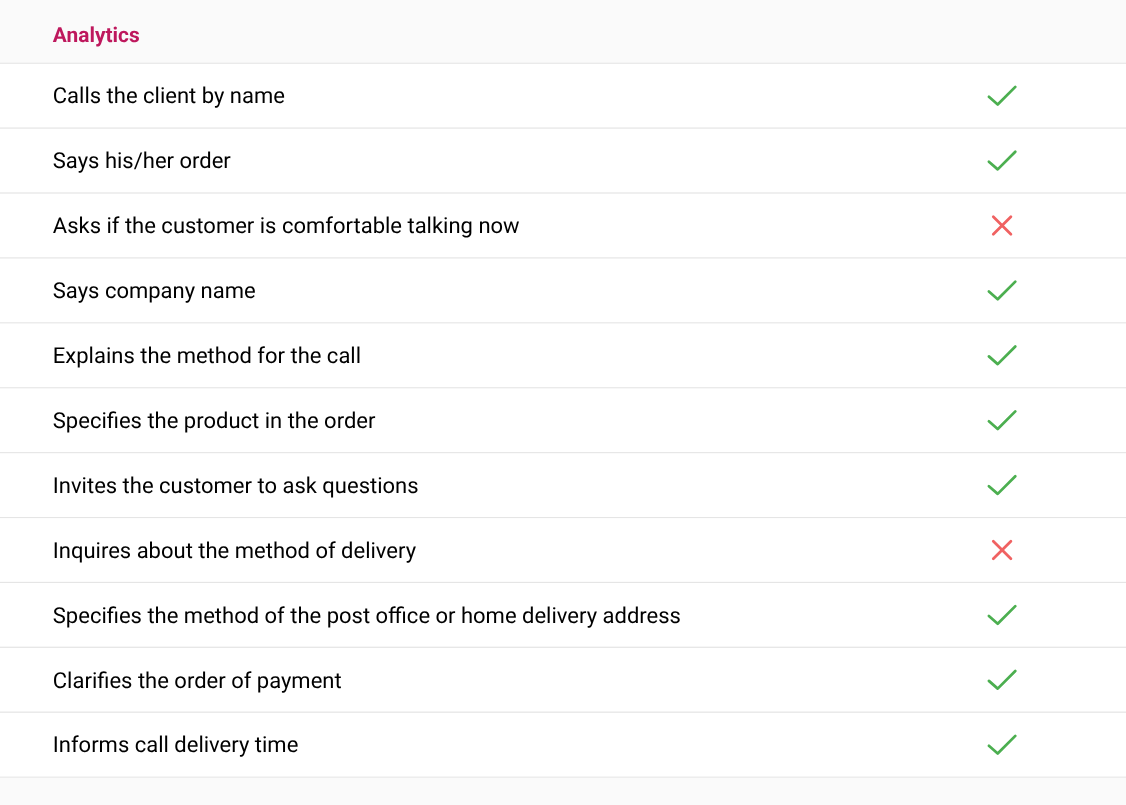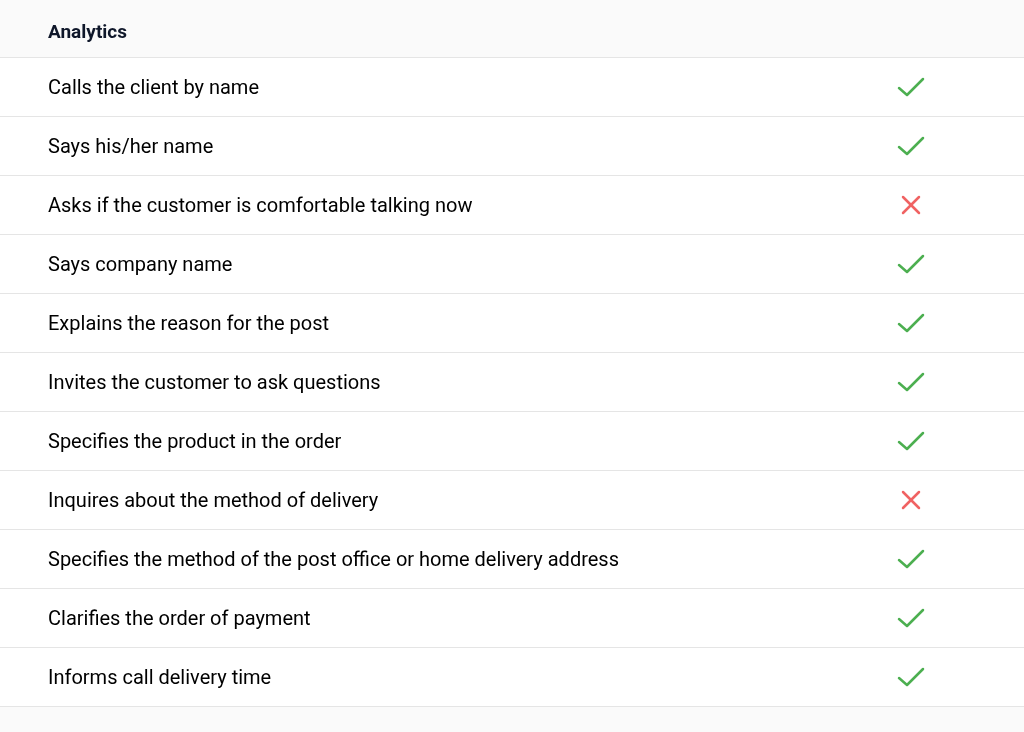--- a/index.html
+++ b/index.html
@@ -15,21 +15,21 @@
       overflow: hidden;
     }
     .container {
       width: 100%;
       padding-top: 20px;
     }
     .header {
       padding: 0 48px 14px 48px;
       font-size: 19px;
       font-weight: 700;
-      color: #0f172a;
+      color: #be185d;
     }
     .row {
       display: flex;
       align-items: center;
       justify-content: space-between;
       padding: 16px 48px;
       border-top: 1px solid #e5e5e5;
       border-bottom: 1px solid #e5e5e5;
       margin-bottom: -1px;
       background: #fff;
@@ -71,21 +71,21 @@
   <div id="list-root">
       <div class="row">
         <div class="row-label">Calls the client by name</div>
         <div class="row-icon">
           <svg width="32" height="24" viewBox="0 0 32 24" class="check-svg">
             <polyline points="4,13 12,20 28,4"></polyline>
           </svg>
         </div>
       </div>
       <div class="row">
-        <div class="row-label">Says his/her name</div>
+        <div class="row-label">Says his/her order</div>
         <div class="row-icon">
           <svg width="32" height="24" viewBox="0 0 32 24" class="check-svg">
             <polyline points="4,13 12,20 28,4"></polyline>
           </svg>
         </div>
       </div>
       <div class="row">
         <div class="row-label">Asks if the customer is comfortable talking now</div>
         <div class="row-icon">
           <svg width="24" height="24" viewBox="0 0 24 24" class="cross-svg">
@@ -96,37 +96,37 @@
       </div>
       <div class="row">
         <div class="row-label">Says company name</div>
         <div class="row-icon">
           <svg width="32" height="24" viewBox="0 0 32 24" class="check-svg">
             <polyline points="4,13 12,20 28,4"></polyline>
           </svg>
         </div>
       </div>
       <div class="row">
-        <div class="row-label">Explains the reason for the post</div>
+        <div class="row-label">Explains the method for the call</div>
+        <div class="row-icon">
+          <svg width="32" height="24" viewBox="0 0 32 24" class="check-svg">
+            <polyline points="4,13 12,20 28,4"></polyline>
+          </svg>
+        </div>
+      </div>
+      <div class="row">
+        <div class="row-label">Specifies the product in the order</div>
         <div class="row-icon">
           <svg width="32" height="24" viewBox="0 0 32 24" class="check-svg">
             <polyline points="4,13 12,20 28,4"></polyline>
           </svg>
         </div>
       </div>
       <div class="row">
         <div class="row-label">Invites the customer to ask questions</div>
-        <div class="row-icon">
-          <svg width="32" height="24" viewBox="0 0 32 24" class="check-svg">
-            <polyline points="4,13 12,20 28,4"></polyline>
-          </svg>
-        </div>
-      </div>
-      <div class="row">
-        <div class="row-label">Specifies the product in the order</div>
         <div class="row-icon">
           <svg width="32" height="24" viewBox="0 0 32 24" class="check-svg">
             <polyline points="4,13 12,20 28,4"></polyline>
           </svg>
         </div>
       </div>
       <div class="row">
         <div class="row-label">Inquires about the method of delivery</div>
         <div class="row-icon">
           <svg width="24" height="24" viewBox="0 0 24 24" class="cross-svg">

